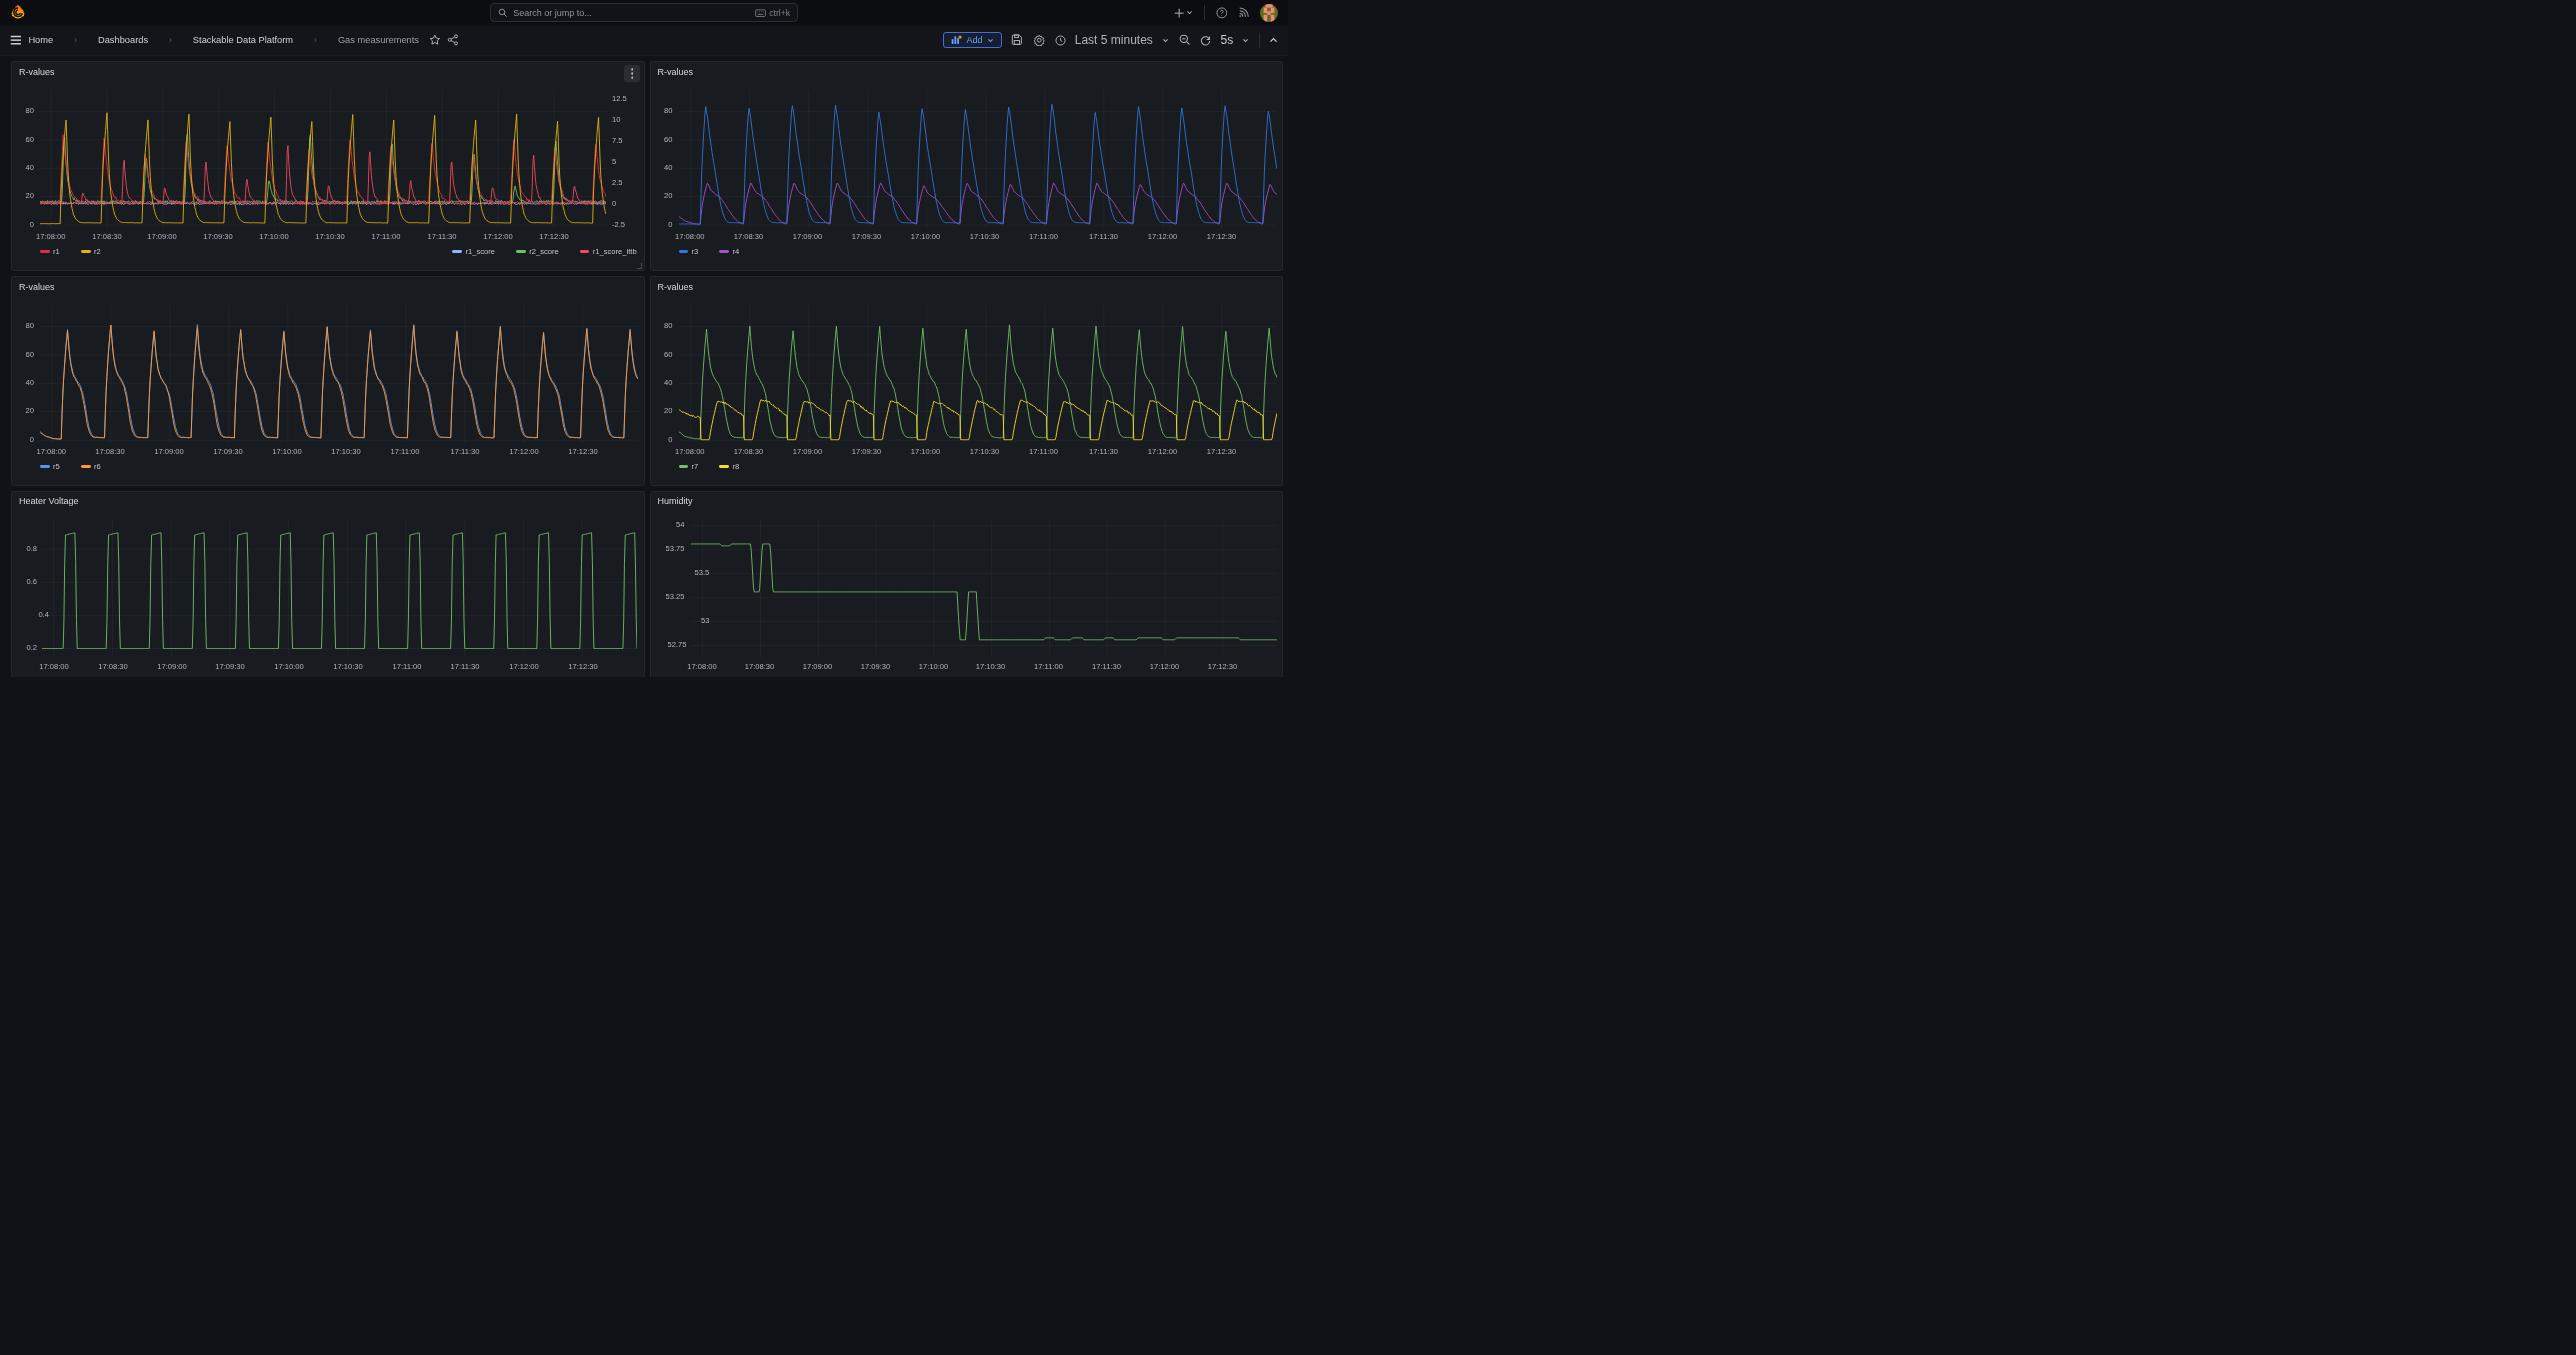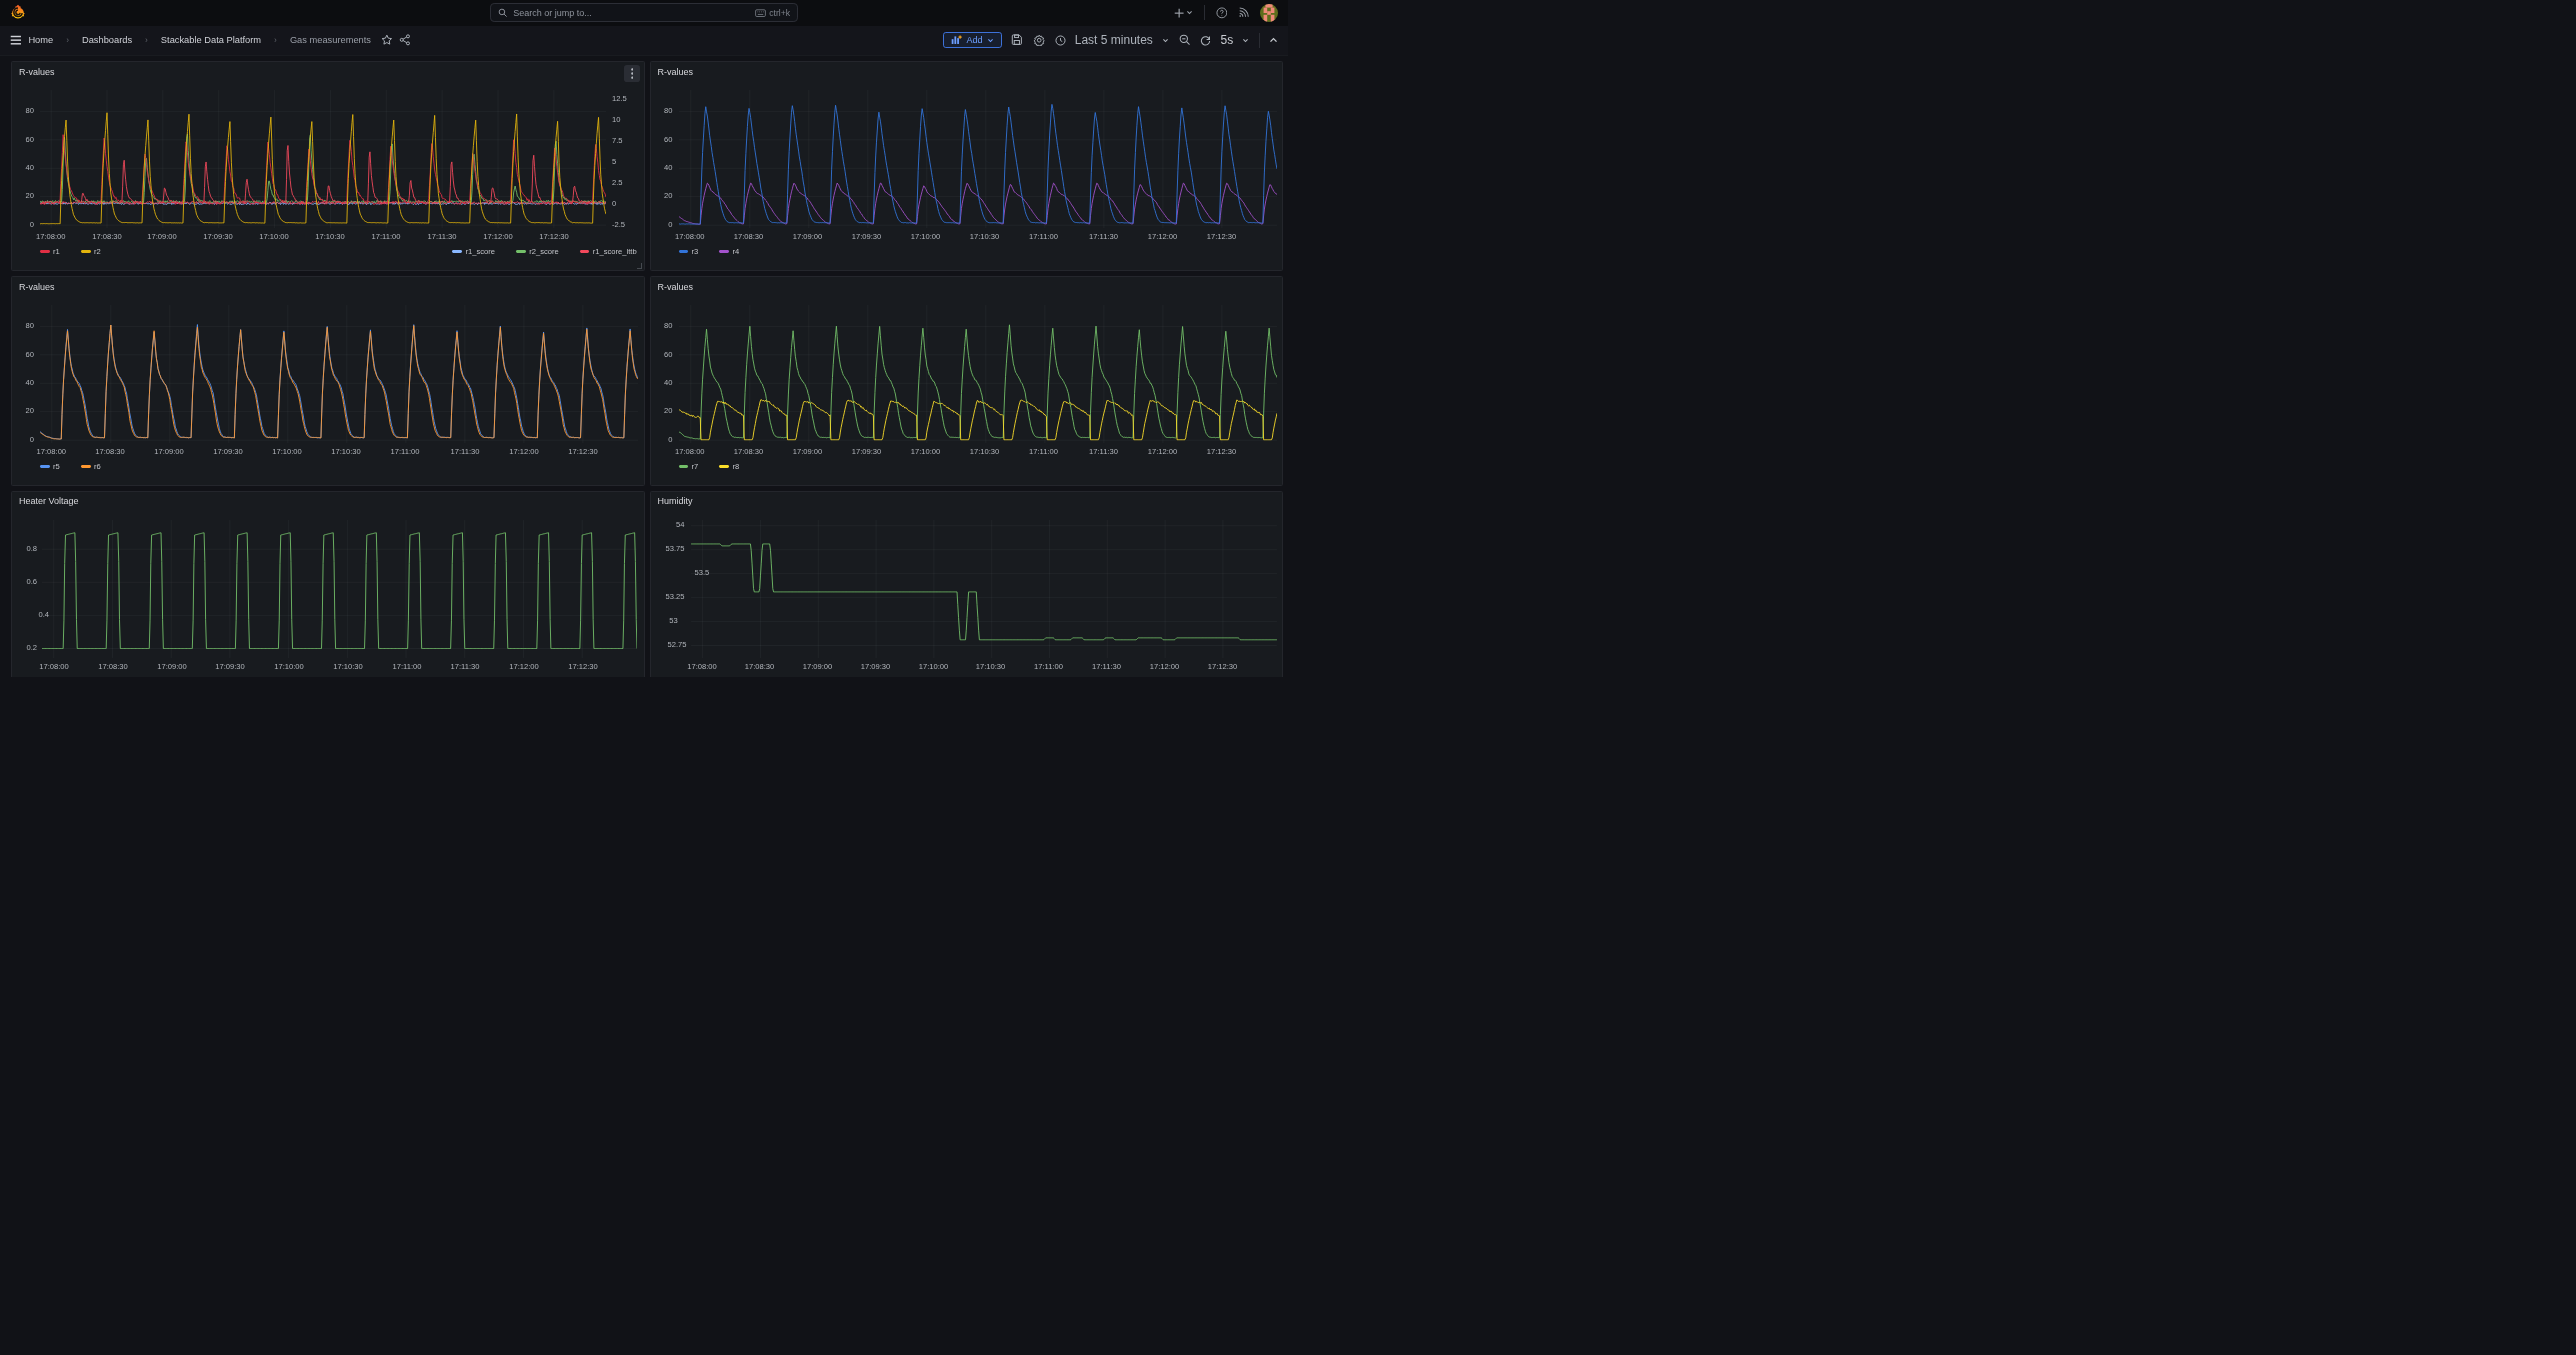--- a/index.html
+++ b/index.html
@@ -12,21 +12,21 @@
     background:#111318;border:0.7px solid #2c2e36;border-radius:4.1px;display:flex;align-items:center;
     padding:0 7px;color:#8e939c;font-size:9px;gap:5.5px;cursor:pointer;}
   .searchbox .grow{flex:1;}
   .kbd-hint{display:flex;align-items:center;gap:3.4px;color:#7f848d;font-size:8.6px;}
   .top-right{margin-left:auto;display:flex;align-items:center;gap:11px;}
   .icon-btn{background:none;border:none;padding:0;display:flex;align-items:center;gap:2.1px;cursor:pointer;color:#9da2aa;}
   .vdiv{width:0.7px;height:15px;background:#2a2c33;}
   .avatar{width:18px;height:18px;border-radius:50%;overflow:hidden;cursor:pointer;}
   
   .subnav{height:30px;background:#14151b;display:flex;align-items:center;padding:0 9.7px;gap:7px;border-bottom:0.7px solid #191b20;}
-  .crumbs{display:flex;align-items:center;gap:13px;font-size:9.3px;}
+  .crumbs{display:flex;align-items:center;gap:21px;font-size:9.3px;}
   .crumb{color:#d0d2d8;cursor:pointer;white-space:nowrap;}
   .crumb.current{color:#9a9fa8;cursor:default;}
   .crumb-sep{color:#61656d;font-size:8.3px;}
   .subnav-right{margin-left:auto;display:flex;align-items:center;gap:9.7px;}
   .add-btn{display:flex;align-items:center;gap:4.1px;height:16px;padding:0 7px;border:0.7px solid #3d71d9;
     border-radius:2.8px;background:rgba(61,113,217,0.10);color:#6e9fff;font-size:9px;cursor:pointer;}
   .tool-ic{color:#aeb4bc;display:flex;align-items:center;gap:9px;font-size:12px;cursor:pointer;background:none;border:none;padding:0;}
   
   .dash{display:grid;grid-template-columns:1fr 1fr;grid-template-rows:210px 210px 212px;gap:4.8px;padding:5.5px 4.8px 0 11px;}
   .panel{background:#181b1f;border:0.7px solid #24262c;border-radius:1.4px;position:relative;overflow:hidden;}
@@ -517,21 +517,21 @@
           <line y1="0" y2="200" x1="351.9" x2="351.9"></line>
           <line y1="0" y2="200" x1="435.7" x2="435.7"></line>
           <line y1="0" y2="200" x1="519.5" x2="519.5"></line>
           <line y1="0" y2="200" x1="603.2" x2="603.2"></line>
           <line y1="0" y2="200" x1="687.0" x2="687.0"></line>
           <line y1="0" y2="200" x1="770.8" x2="770.8"></line>
         </g>
         <path d="M0.0 34.7L1.1 34.7L2.2 34.7L3.4 34.7L4.5 34.7L5.6 34.7L6.7 34.7L7.8 34.7L8.9 34.7L10.1 34.7L11.2 34.7L12.3 34.7L13.4 34.7L14.5 34.7L15.6 34.7L16.8 34.7L17.9 34.7L19.0 34.7L20.1 34.7L21.2 34.7L22.3 34.7L23.5 34.7L24.6 34.7L25.7 34.7L26.8 34.7L27.9 34.7L29.0 34.7L30.2 34.7L31.3 34.7L32.4 34.7L33.5 34.7L34.6 34.7L35.7 34.7L36.9 34.7L38.0 34.7L39.1 34.7L40.2 34.7L41.3 34.7L42.5 35.3L43.6 36.4L44.7 37.5L45.8 37.5L46.9 37.5L48.0 37.5L49.2 37.5L50.3 37.5L51.4 37.5L52.5 37.5L53.6 37.5L54.7 37.5L55.9 37.5L57.0 36.4L58.1 35.3L59.2 34.7L60.3 34.7L61.4 34.7L62.6 34.7L63.7 34.7L64.8 34.7L65.9 34.7L67.0 34.7L68.1 34.7L69.3 34.7L70.4 34.7L71.5 34.7L72.6 34.7L73.7 34.7L74.8 34.7L76.0 34.7L77.1 34.7L78.2 34.7L79.3 34.7L80.4 34.7L81.5 34.7L82.7 34.7L83.8 34.7L84.9 34.7L86.0 34.7L87.1 44.0L88.3 62.5L89.4 81.0L90.5 99.5L91.6 104.2L92.7 104.2L93.8 104.2L95.0 104.2L96.1 104.2L97.2 104.2L98.3 104.2L99.4 99.5L100.5 81.0L101.7 62.5L102.8 44.0L103.9 34.7L105.0 34.7L106.1 34.7L107.2 34.7L108.4 34.7L109.5 34.7L110.6 34.7L111.7 34.7L112.8 34.7L113.9 34.7L115.1 44.0L116.2 62.5L117.3 81.0L118.4 99.5L119.5 104.2L120.6 104.2L121.8 104.2L122.9 104.2L124.0 104.2L125.1 104.2L126.2 104.2L127.3 104.2L128.5 104.2L129.6 104.2L130.7 104.2L131.8 104.2L132.9 104.2L134.1 104.2L135.2 104.2L136.3 104.2L137.4 104.2L138.5 104.2L139.6 104.2L140.8 104.2L141.9 104.2L143.0 104.2L144.1 104.2L145.2 104.2L146.3 104.2L147.5 104.2L148.6 104.2L149.7 104.2L150.8 104.2L151.9 104.2L153.0 104.2L154.2 104.2L155.3 104.2L156.4 104.2L157.5 104.2L158.6 104.2L159.7 104.2L160.9 104.2L162.0 104.2L163.1 104.2L164.2 104.2L165.3 104.2L166.4 104.2L167.6 104.2L168.7 104.2L169.8 104.2L170.9 104.2L172.0 104.2L173.2 104.2L174.3 104.2L175.4 104.2L176.5 104.2L177.6 104.2L178.7 104.2L179.9 104.2L181.0 104.2L182.1 104.2L183.2 104.2L184.3 104.2L185.4 104.2L186.6 104.2L187.7 104.2L188.8 104.2L189.9 104.2L191.0 104.2L192.1 104.2L193.3 104.2L194.4 104.2L195.5 104.2L196.6 104.2L197.7 104.2L198.8 104.2L200.0 104.2L201.1 104.2L202.2 104.2L203.3 104.2L204.4 104.2L205.5 104.2L206.7 104.2L207.8 104.2L208.9 104.2L210.0 104.2L211.1 104.2L212.3 104.2L213.4 104.2L214.5 104.2L215.6 104.2L216.7 104.2L217.8 104.2L219.0 104.2L220.1 104.2L221.2 104.2L222.3 104.2L223.4 104.2L224.5 104.2L225.7 104.2L226.8 104.2L227.9 104.2L229.0 104.2L230.1 104.2L231.2 104.2L232.4 104.2L233.5 104.2L234.6 104.2L235.7 104.2L236.8 104.2L237.9 104.2L239.1 104.2L240.2 104.2L241.3 104.2L242.4 104.2L243.5 104.2L244.6 104.2L245.8 104.2L246.9 104.2L248.0 104.2L249.1 104.2L250.2 104.2L251.3 104.2L252.5 104.2L253.6 104.2L254.7 104.2L255.8 104.2L256.9 104.2L258.1 104.2L259.2 104.2L260.3 104.2L261.4 104.2L262.5 104.2L263.6 104.2L264.8 104.2L265.9 104.2L267.0 104.2L268.1 104.2L269.2 104.2L270.3 104.2L271.5 104.2L272.6 104.2L273.7 104.2L274.8 104.2L275.9 104.2L277.0 104.2L278.2 104.2L279.3 104.2L280.4 104.2L281.5 104.2L282.6 104.2L283.7 104.2L284.9 104.2L286.0 104.2L287.1 104.2L288.2 104.2L289.3 104.2L290.4 104.2L291.6 104.2L292.7 104.2L293.8 104.2L294.9 104.2L296.0 104.2L297.2 104.2L298.3 104.2L299.4 104.2L300.5 104.2L301.6 104.2L302.7 104.2L303.9 104.2L305.0 104.2L306.1 104.2L307.2 104.2L308.3 104.2L309.4 104.2L310.6 104.2L311.7 104.2L312.8 104.2L313.9 104.2L315.0 104.2L316.1 104.2L317.3 104.2L318.4 104.2L319.5 104.2L320.6 104.2L321.7 104.2L322.8 104.2L324.0 104.2L325.1 104.2L326.2 104.2L327.3 104.2L328.4 104.2L329.5 104.2L330.7 104.2L331.8 104.2L332.9 104.2L334.0 104.2L335.1 104.2L336.2 104.2L337.4 104.2L338.5 104.2L339.6 104.2L340.7 104.2L341.8 104.2L343.0 104.2L344.1 104.2L345.2 104.2L346.3 104.2L347.4 104.2L348.5 104.2L349.7 104.2L350.8 104.2L351.9 104.2L353.0 104.2L354.1 104.2L355.2 104.2L356.4 104.2L357.5 104.2L358.6 104.2L359.7 104.2L360.8 104.2L361.9 104.2L363.1 104.2L364.2 104.2L365.3 104.2L366.4 104.2L367.5 104.2L368.6 104.2L369.8 104.2L370.9 104.2L372.0 104.2L373.1 104.2L374.2 104.2L375.3 104.2L376.5 104.2L377.6 104.2L378.7 104.2L379.8 104.2L380.9 104.2L382.1 104.2L383.2 104.2L384.3 104.2L385.4 104.2L386.5 122.7L387.6 141.2L388.8 159.7L389.9 173.6L391.0 173.6L392.1 173.6L393.2 173.6L394.3 173.6L395.5 173.6L396.6 173.6L397.7 173.6L398.8 159.7L399.9 141.2L401.0 122.7L402.2 104.2L403.3 104.2L404.4 104.2L405.5 104.2L406.6 104.2L407.7 104.2L408.9 104.2L410.0 104.2L411.1 104.2L412.2 104.2L413.3 104.2L414.4 122.7L415.6 141.2L416.7 159.7L417.8 173.6L418.9 173.6L420.0 173.6L421.1 173.6L422.3 173.6L423.4 173.6L424.5 173.6L425.6 173.6L426.7 173.6L427.9 173.6L429.0 173.6L430.1 173.6L431.2 173.6L432.3 173.6L433.4 173.6L434.6 173.6L435.7 173.6L436.8 173.6L437.9 173.6L439.0 173.6L440.1 173.6L441.3 173.6L442.4 173.6L443.5 173.6L444.6 173.6L445.7 173.6L446.8 173.6L448.0 173.6L449.1 173.6L450.2 173.6L451.3 173.6L452.4 173.6L453.5 173.6L454.7 173.6L455.8 173.6L456.9 173.6L458.0 173.6L459.1 173.6L460.2 173.6L461.4 173.6L462.5 173.6L463.6 173.6L464.7 173.6L465.8 173.6L467.0 173.6L468.1 173.6L469.2 173.6L470.3 173.6L471.4 173.6L472.5 173.6L473.7 173.6L474.8 173.6L475.9 173.6L477.0 173.6L478.1 173.6L479.2 173.6L480.4 173.6L481.5 173.6L482.6 173.6L483.7 173.6L484.8 173.6L485.9 173.6L487.1 173.6L488.2 173.6L489.3 173.6L490.4 173.6L491.5 173.6L492.6 173.6L493.8 173.6L494.9 173.6L496.0 173.6L497.1 173.6L498.2 173.6L499.3 173.6L500.5 173.6L501.6 173.6L502.7 173.6L503.8 173.6L504.9 173.6L506.0 173.6L507.2 173.6L508.3 173.6L509.4 173.6L510.5 173.6L511.6 173.1L512.8 171.9L513.9 170.8L515.0 170.8L516.1 170.8L517.2 170.8L518.3 170.8L519.5 170.8L520.6 170.8L521.7 170.8L522.8 170.8L523.9 170.8L525.0 170.8L526.2 171.9L527.3 173.1L528.4 173.6L529.5 173.6L530.6 173.6L531.7 173.6L532.9 173.6L534.0 173.6L535.1 173.6L536.2 173.6L537.3 173.6L538.4 173.6L539.6 173.6L540.7 173.6L541.8 173.6L542.9 173.6L544.0 173.6L545.1 173.6L546.3 173.6L547.4 173.6L548.5 173.6L549.6 173.6L550.7 173.1L551.9 171.9L553.0 170.8L554.1 170.8L555.2 170.8L556.3 170.8L557.4 170.8L558.6 170.8L559.7 170.8L560.8 170.8L561.9 170.8L563.0 170.8L564.1 170.8L565.3 170.8L566.4 170.8L567.5 171.4L568.6 172.5L569.7 173.6L570.8 173.6L572.0 173.6L573.1 173.6L574.2 173.6L575.3 173.6L576.4 173.6L577.5 173.6L578.7 173.6L579.8 173.6L580.9 173.6L582.0 173.6L583.1 173.6L584.2 173.6L585.4 173.6L586.5 173.6L587.6 173.6L588.7 173.6L589.8 173.6L590.9 173.6L592.1 173.6L593.2 173.6L594.3 173.6L595.4 173.6L596.5 173.6L597.7 173.6L598.8 172.5L599.9 171.4L601.0 170.8L602.1 170.8L603.2 170.8L604.4 170.8L605.5 170.8L606.6 170.8L607.7 170.8L608.8 170.8L609.9 170.8L611.1 170.8L612.2 171.4L613.3 172.5L614.4 173.6L615.5 173.6L616.6 173.6L617.8 173.6L618.9 173.6L620.0 173.6L621.1 173.6L622.2 173.6L623.3 173.6L624.5 173.6L625.6 173.6L626.7 173.6L627.8 173.6L628.9 173.6L630.0 173.6L631.2 173.6L632.3 173.6L633.4 173.6L634.5 173.6L635.6 173.6L636.8 173.6L637.9 173.6L639.0 173.6L640.1 173.6L641.2 173.6L642.3 173.6L643.5 173.6L644.6 173.6L645.7 173.1L646.8 171.9L647.9 170.8L649.0 170.8L650.2 170.8L651.3 170.8L652.4 170.8L653.5 170.8L654.6 170.8L655.7 170.8L656.9 170.8L658.0 170.8L659.1 170.8L660.2 170.8L661.3 170.8L662.4 170.8L663.6 170.8L664.7 170.8L665.8 170.8L666.9 170.8L668.0 170.8L669.1 170.8L670.3 170.8L671.4 170.8L672.5 170.8L673.6 170.8L674.7 170.8L675.8 170.8L677.0 170.8L678.1 170.8L679.2 170.8L680.3 170.8L681.4 170.8L682.6 171.9L683.7 173.1L684.8 173.6L685.9 173.6L687.0 173.6L688.1 173.6L689.3 173.6L690.4 173.6L691.5 173.6L692.6 173.6L693.7 173.6L694.8 173.6L696.0 173.6L697.1 173.6L698.2 173.6L699.3 173.6L700.4 173.6L701.5 173.1L702.7 171.9L703.8 170.8L704.9 170.8L706.0 170.8L707.1 170.8L708.2 170.8L709.4 170.8L710.5 170.8L711.6 170.8L712.7 170.8L713.8 170.8L714.9 170.8L716.1 170.8L717.2 170.8L718.3 170.8L719.4 170.8L720.5 170.8L721.7 170.8L722.8 170.8L723.9 170.8L725.0 170.8L726.1 170.8L727.2 170.8L728.4 170.8L729.5 170.8L730.6 170.8L731.7 170.8L732.8 170.8L733.9 170.8L735.1 170.8L736.2 170.8L737.3 170.8L738.4 170.8L739.5 170.8L740.6 170.8L741.8 170.8L742.9 170.8L744.0 170.8L745.1 170.8L746.2 170.8L747.3 170.8L748.5 170.8L749.6 170.8L750.7 170.8L751.8 170.8L752.9 170.8L754.0 170.8L755.2 170.8L756.3 170.8L757.4 170.8L758.5 170.8L759.6 170.8L760.7 170.8L761.9 170.8L763.0 170.8L764.1 170.8L765.2 170.8L766.3 170.8L767.5 170.8L768.6 170.8L769.7 170.8L770.8 170.8L771.9 170.8L773.0 170.8L774.2 170.8L775.3 170.8L776.4 170.8L777.5 170.8L778.6 170.8L779.7 170.8L780.9 170.8L782.0 170.8L783.1 170.8L784.2 170.8L785.3 170.8L786.4 170.8L787.6 170.8L788.7 170.8L789.8 170.8L790.9 170.8L792.0 170.8L793.1 170.8L794.3 171.9L795.4 173.1L796.5 173.6L797.6 173.6L798.7 173.6L799.8 173.6L801.0 173.6L802.1 173.6L803.2 173.6L804.3 173.6L805.4 173.6L806.6 173.6L807.7 173.6L808.8 173.6L809.9 173.6L811.0 173.6L812.1 173.6L813.3 173.6L814.4 173.6L815.5 173.6L816.6 173.6L817.7 173.6L818.8 173.6L820.0 173.6L821.1 173.6L822.2 173.6L823.3 173.6L824.4 173.6L825.5 173.6L826.7 173.6L827.8 173.6L828.9 173.6L830.0 173.6L831.1 173.6L832.2 173.6L833.4 173.6L834.5 173.6L835.6 173.6L836.7 173.6L837.8 173.6L838.9 173.6L840.1 173.6L841.2 173.6L842.3 173.6L843.4 173.6L844.5 173.6L845.6 173.6L846.8 173.6L847.9 173.6L849.0 173.6" fill="none" stroke="#73BF69" stroke-width="1.3" stroke-linejoin="round"></path>
       </svg>
       <div class="tick ytick" style="left: 0px; width: 36px; top: 148px;">52.75</div>
-      <div class="tick ytick" style="left: 0px; width: 46px; top: 124px; text-align: center;">53</div>
+      <div class="tick ytick" style="left: 13px; width: 46px; top: 124px;">53</div>
       <div class="tick ytick" style="left: 0px; width: 34px; top: 100px;">53.25</div>
       <div class="tick ytick" style="left: 0px; width: 34px; top: 76px; padding-left: 44px;">53.5</div>
       <div class="tick ytick" style="left: 0px; width: 34px; top: 52px;">53.75</div>
       <div class="tick ytick" style="left: 0px; width: 34px; top: 28.5px;">54</div>
       <div class="tick xtick" style="left: 29.5px; top: 170px;">17:08:00</div>
       <div class="tick xtick" style="left: 87px; top: 170px;">17:08:30</div>
       <div class="tick xtick" style="left: 145px; top: 170px;">17:09:00</div>
       <div class="tick xtick" style="left: 203px; top: 170px;">17:09:30</div>
       <div class="tick xtick" style="left: 261px; top: 170px;">17:10:00</div>
       <div class="tick xtick" style="left: 318px; top: 170px;">17:10:30</div>

